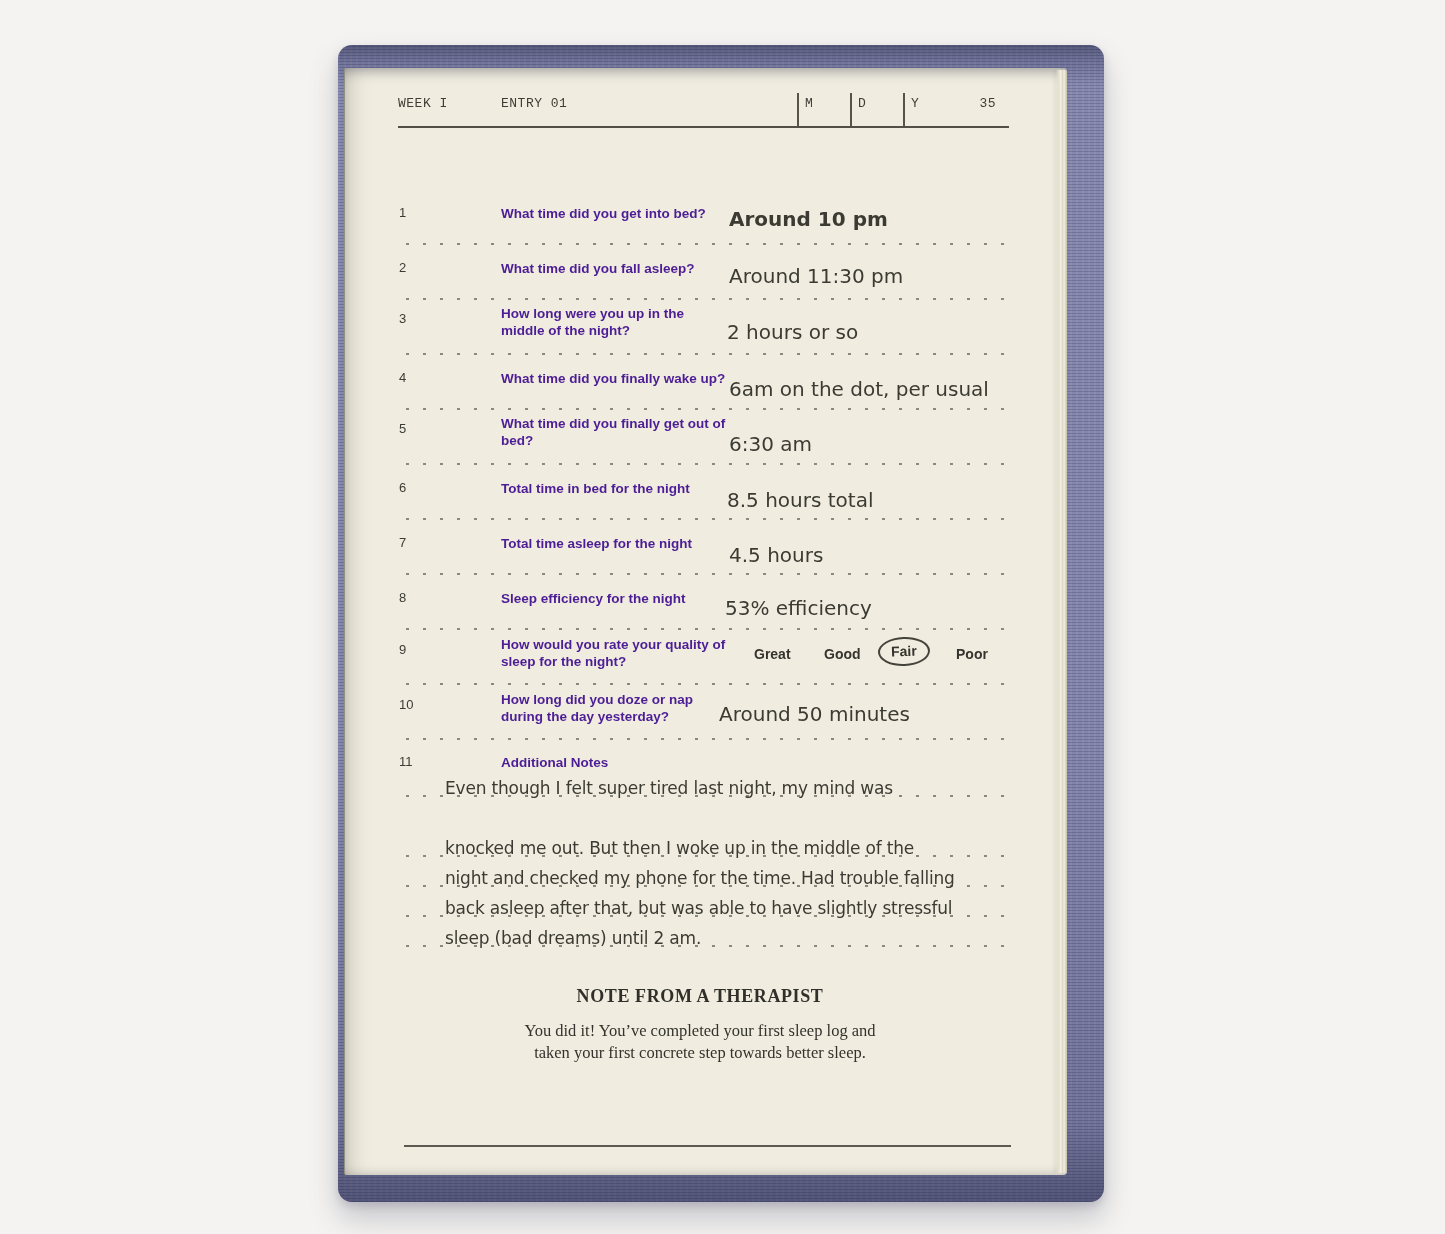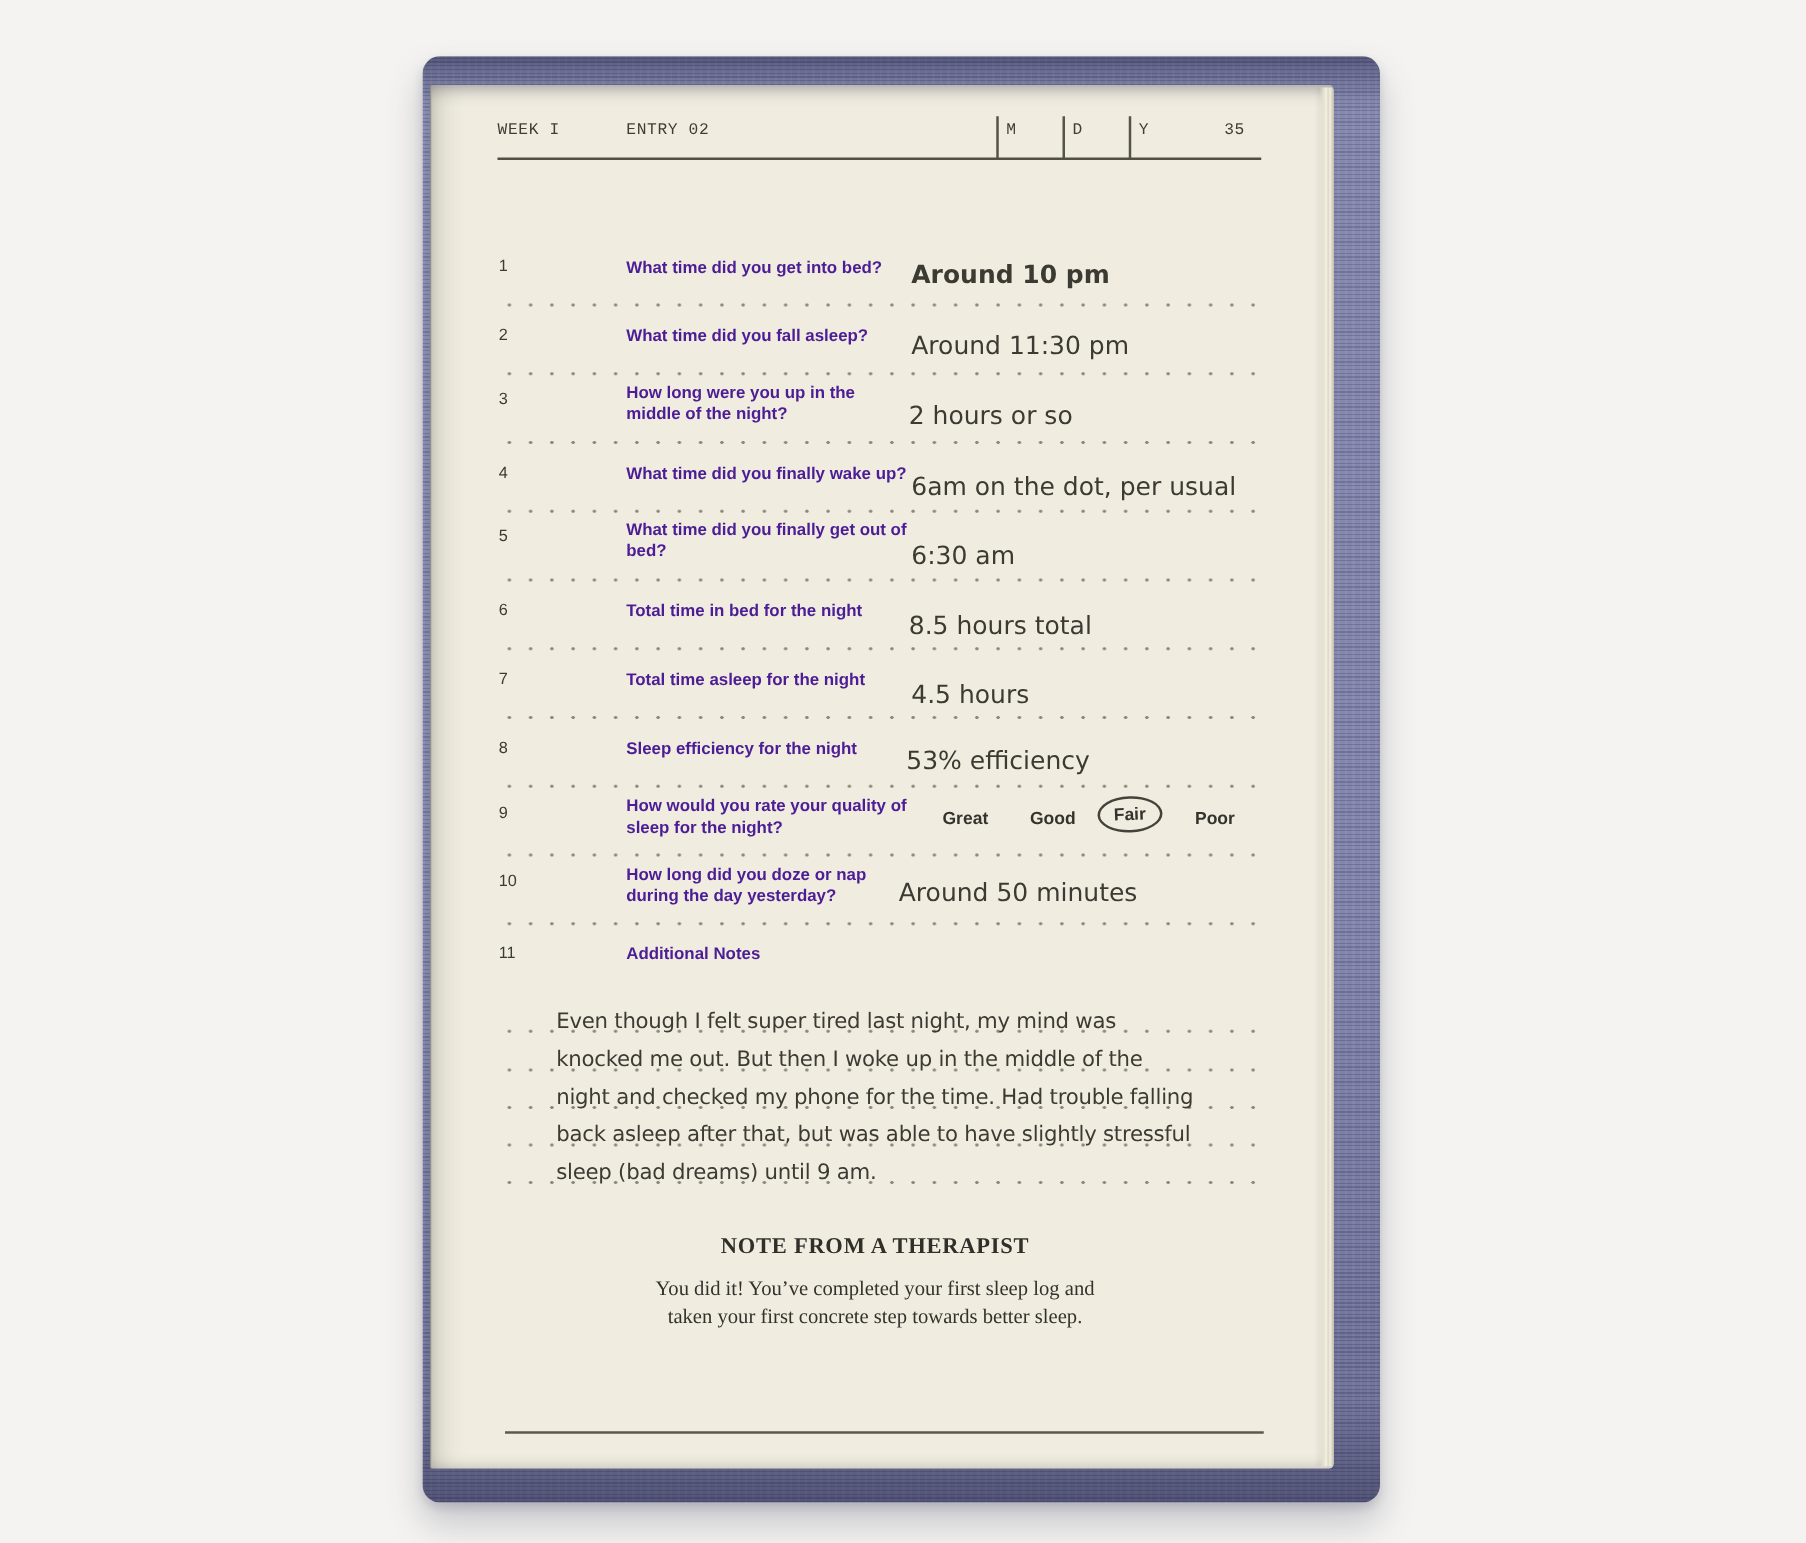--- a/index.html
+++ b/index.html
@@ -110,21 +110,21 @@
 <body>
 
 <div class="stage">
 
   <div class="cover"></div>
 
   <div class="page">
     <div class="page-edges"></div>
 
     <span class="mono" style="left:53px; top:28px;">WEEK I</span>
-    <span class="mono" style="left:156px; top:28px;">ENTRY 02</span>
+    <span class="mono" style="left:156px; top:28px;">ENTRY 01</span>
 
     <span class="tick" style="left:452px; top:25px;"></span>
     <span class="mono" style="left:460px; top:28px;">M</span>
     <span class="tick" style="left:505px; top:25px;"></span>
     <span class="mono" style="left:513px; top:28px;">D</span>
     <span class="tick" style="left:558px; top:25px;"></span>
     <span class="mono" style="left:566px; top:28px;">Y</span>
 
     <span class="mono pagenum" style="left:615px; top:28px;">35</span>
     <div class="rule-top"></div>
@@ -178,34 +178,34 @@
     <div class="dots" style="top:614px;"></div>
 
     <span class="num" style="left:54px; top:629px;">10</span>
     <span class="q" style="left:156px; top:623px;">How long did you doze or nap during the day yesterday?</span>
     <span class="hand ans" style="left:374px; top:634px;">Around 50 minutes</span>
     <div class="dots" style="top:669px;"></div>
 
     <span class="num" style="left:54px; top:686px;">11</span>
     <span class="q" style="left:156px; top:686px;">Additional Notes</span>
 
-    <div class="notes-row" style="top:703px;margin-top:29px;">
+    <div class="notes-row" style="top:703px;">
         <span class="hand notes-text">Even though I felt super tired last night, my mind was</span>
       </div>
     <div class="notes-row" style="top:763px;">
         <span class="hand notes-text">knocked me out. But then I woke up in the middle of the</span>
       </div>
     <div class="notes-row" style="top:793px;">
         <span class="hand notes-text">night and checked my phone for the time. Had trouble falling</span>
       </div>
     <div class="notes-row" style="top:823px;">
         <span class="hand notes-text">back asleep after that, but was able to have slightly stressful</span>
       </div>
     <div class="notes-row" style="top:853px;">
-        <span class="hand notes-text">sleep (bad dreams) until 9 am.</span>
+        <span class="hand notes-text">sleep (bad dreams) until 2 am.</span>
       </div>
 
     <div class="serif-title">NOTE FROM A THERAPIST</div>
     <div class="serif-body">
       <span>You did it! You’ve completed your first sleep log and</span><br>
       <span>taken your first concrete step towards better sleep.</span>
     </div>
 
     <div class="rule-bottom"></div>
   </div>

